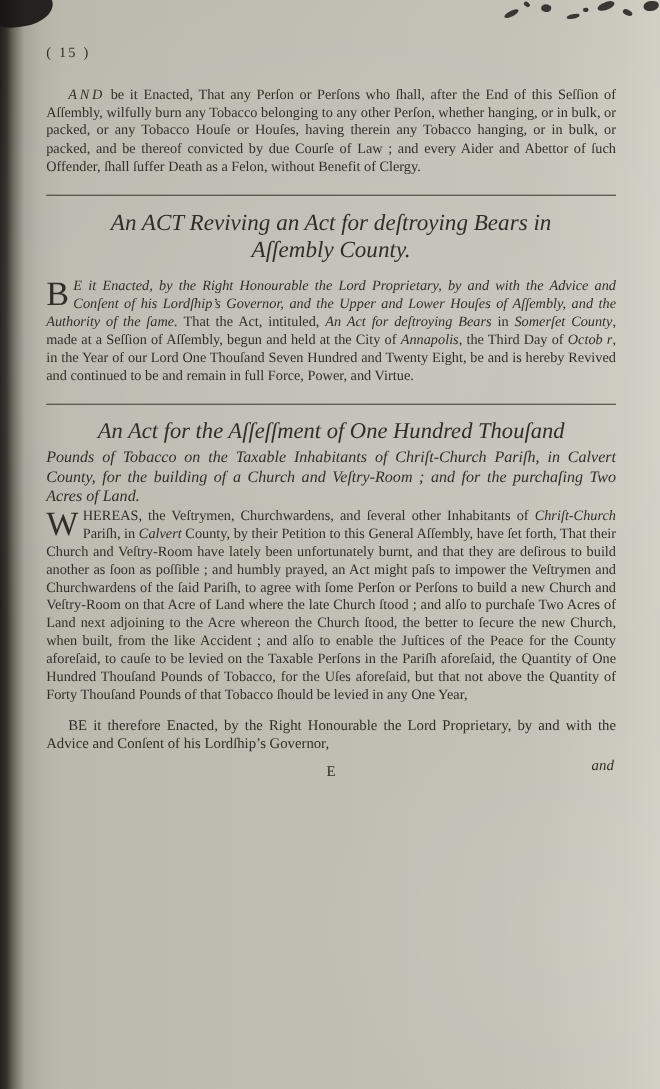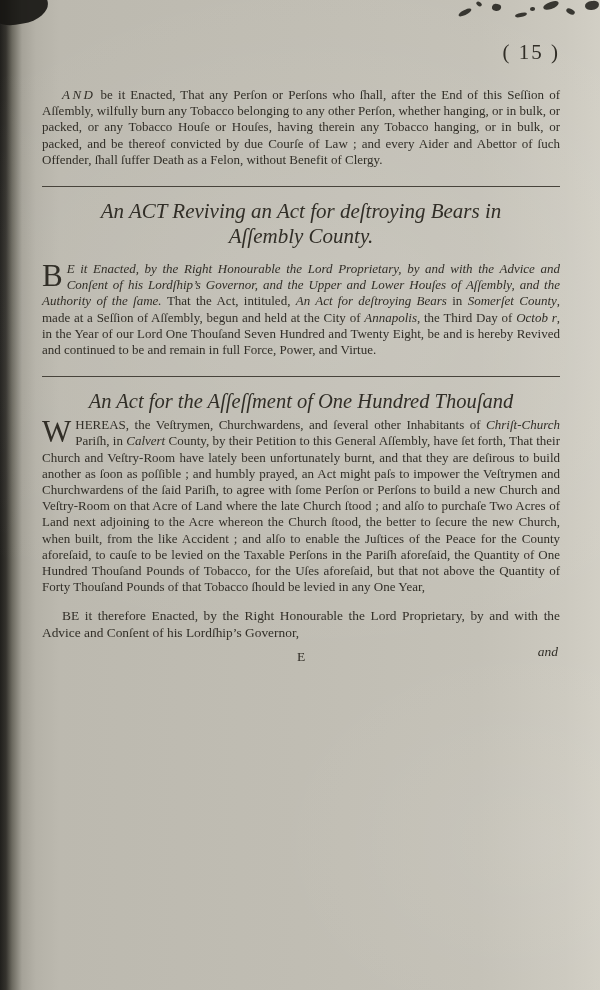--- a/index.html
+++ b/index.html
@@ -21,21 +21,21 @@
   .s2{left:492px;top:4px;width:9px;height:7px;transform:rotate(15deg)}
   .s3{left:515px;top:13px;width:12px;height:4px;transform:rotate(-10deg)}
   .s4{left:543px;top:2px;width:16px;height:7px;transform:rotate(-18deg)}
   .s5{left:566px;top:9px;width:9px;height:5px;transform:rotate(30deg)}
   .s6{left:585px;top:1px;width:14px;height:9px;transform:rotate(-5deg)}
   .s7{left:476px;top:2px;width:6px;height:4px;transform:rotate(40deg)}
   .s8{left:530px;top:7px;width:5px;height:4px}
 
   .content{position:absolute;left:42px;top:40px;width:518px;color:#312e27}
 
-  .pagenum{text-align:right;font-size:21px;letter-spacing:2px;margin-bottom:22px}
+  .pagenum{text-align:left;font-size:13px;letter-spacing:2px;margin-bottom:22px}
 
   .body{font-size:13px;line-height:16.2px;text-align:justify;margin-bottom:13px}
   .indent{text-indent:20px}
   .lead-ital{font-style:italic;letter-spacing:2.5px}
   .lead-caps{letter-spacing:1.5px}
 
   .rule{border:none;border-top:1.5px solid #47433b;margin:18px 0 12px}
 
   .act-title{font-style:italic;font-weight:normal;font-size:21px;line-height:25px;text-align:center;margin:0 0 12px}
 
@@ -77,20 +77,21 @@
     <hr class="rule">
 
     <h2 class="act-title"><span>An ACT Reviving an Act for deſtroying Bears in</span><br><span>Aſſembly County.</span></h2>
 
     <p class="body"><span class="dropcap">B</span><span><span class="it">E it Enacted, by the Right Honourable the Lord Proprietary, by and with the Advice and Conſent of his Lordſhip’s Governor, and the Upper and Lower Houſes of Aſſembly, and the Authority of the ſame. </span><span>That the Act, intituled, </span><span class="it">An Act for deſtroying Bears </span><span>in </span><span class="it">Somerſet County</span><span>, made at a Seſſion of Aſſembly, begun and held at the City of </span><span class="it">Annapolis</span><span>, the Third Day of </span><span class="it">Octob r</span><span>, in the Year of our Lord One Thouſand Seven Hundred and Twenty Eight, be and is hereby Revived and continued to be and remain in full Force, Power, and Virtue.</span></span></p>
 
     <hr class="rule">
 
     <div class="act3-head">
       <div class="act3-line1">An Act for the Aſſeſſment of One Hundred Thouſand</div>
+      <div class="act3-rest">Pounds of Tobacco on the Taxable Inhabitants of Chriſt-Church Pariſh, in Calvert County, for the building of a Church and Veſtry-Room ; and for the purchaſing Two Acres of Land.</div>
     </div>
 
     <p class="body"><span class="dropcap">W</span><span><span>HEREAS, the Veſtrymen, Churchwardens, and ſeveral other Inhabitants of </span><span class="it">Chriſt-Church</span><span> Pariſh, in </span><span class="it">Calvert</span><span> County, by their Petition to this General Aſſembly, have ſet forth, That their Church and Veſtry-Room have lately been unfortunately burnt, and that they are deſirous to build another as ſoon as poſſible ; and humbly prayed, an Act might paſs to impower the Veſtrymen and Churchwardens of the ſaid Pariſh, to agree with ſome Perſon or Perſons to build a new Church and Veſtry-Room on that Acre of Land where the late Church ſtood ; and alſo to purchaſe Two Acres of Land next adjoining to the Acre whereon the Church ſtood, the better to ſecure the new Church, when built, from the like Accident ; and alſo to enable the Juſtices of the Peace for the County aforeſaid, to cauſe to be levied on the Taxable Perſons in the Pariſh aforeſaid, the Quantity of One Hundred Thouſand Pounds of Tobacco, for the Uſes aforeſaid, but that not above the Quantity of Forty Thouſand Pounds of that Tobacco ſhould be levied in any One Year,</span></span></p>
 
     <p class="body indent closing"><span>BE it therefore Enacted, by the Right Honourable the Lord Proprietary, by and with the Advice and Conſent of his Lordſhip’s Governor,</span></p>
 
     <div class="footline">
       <span class="sig">E</span>
       <span class="catch">and</span>
     </div>

